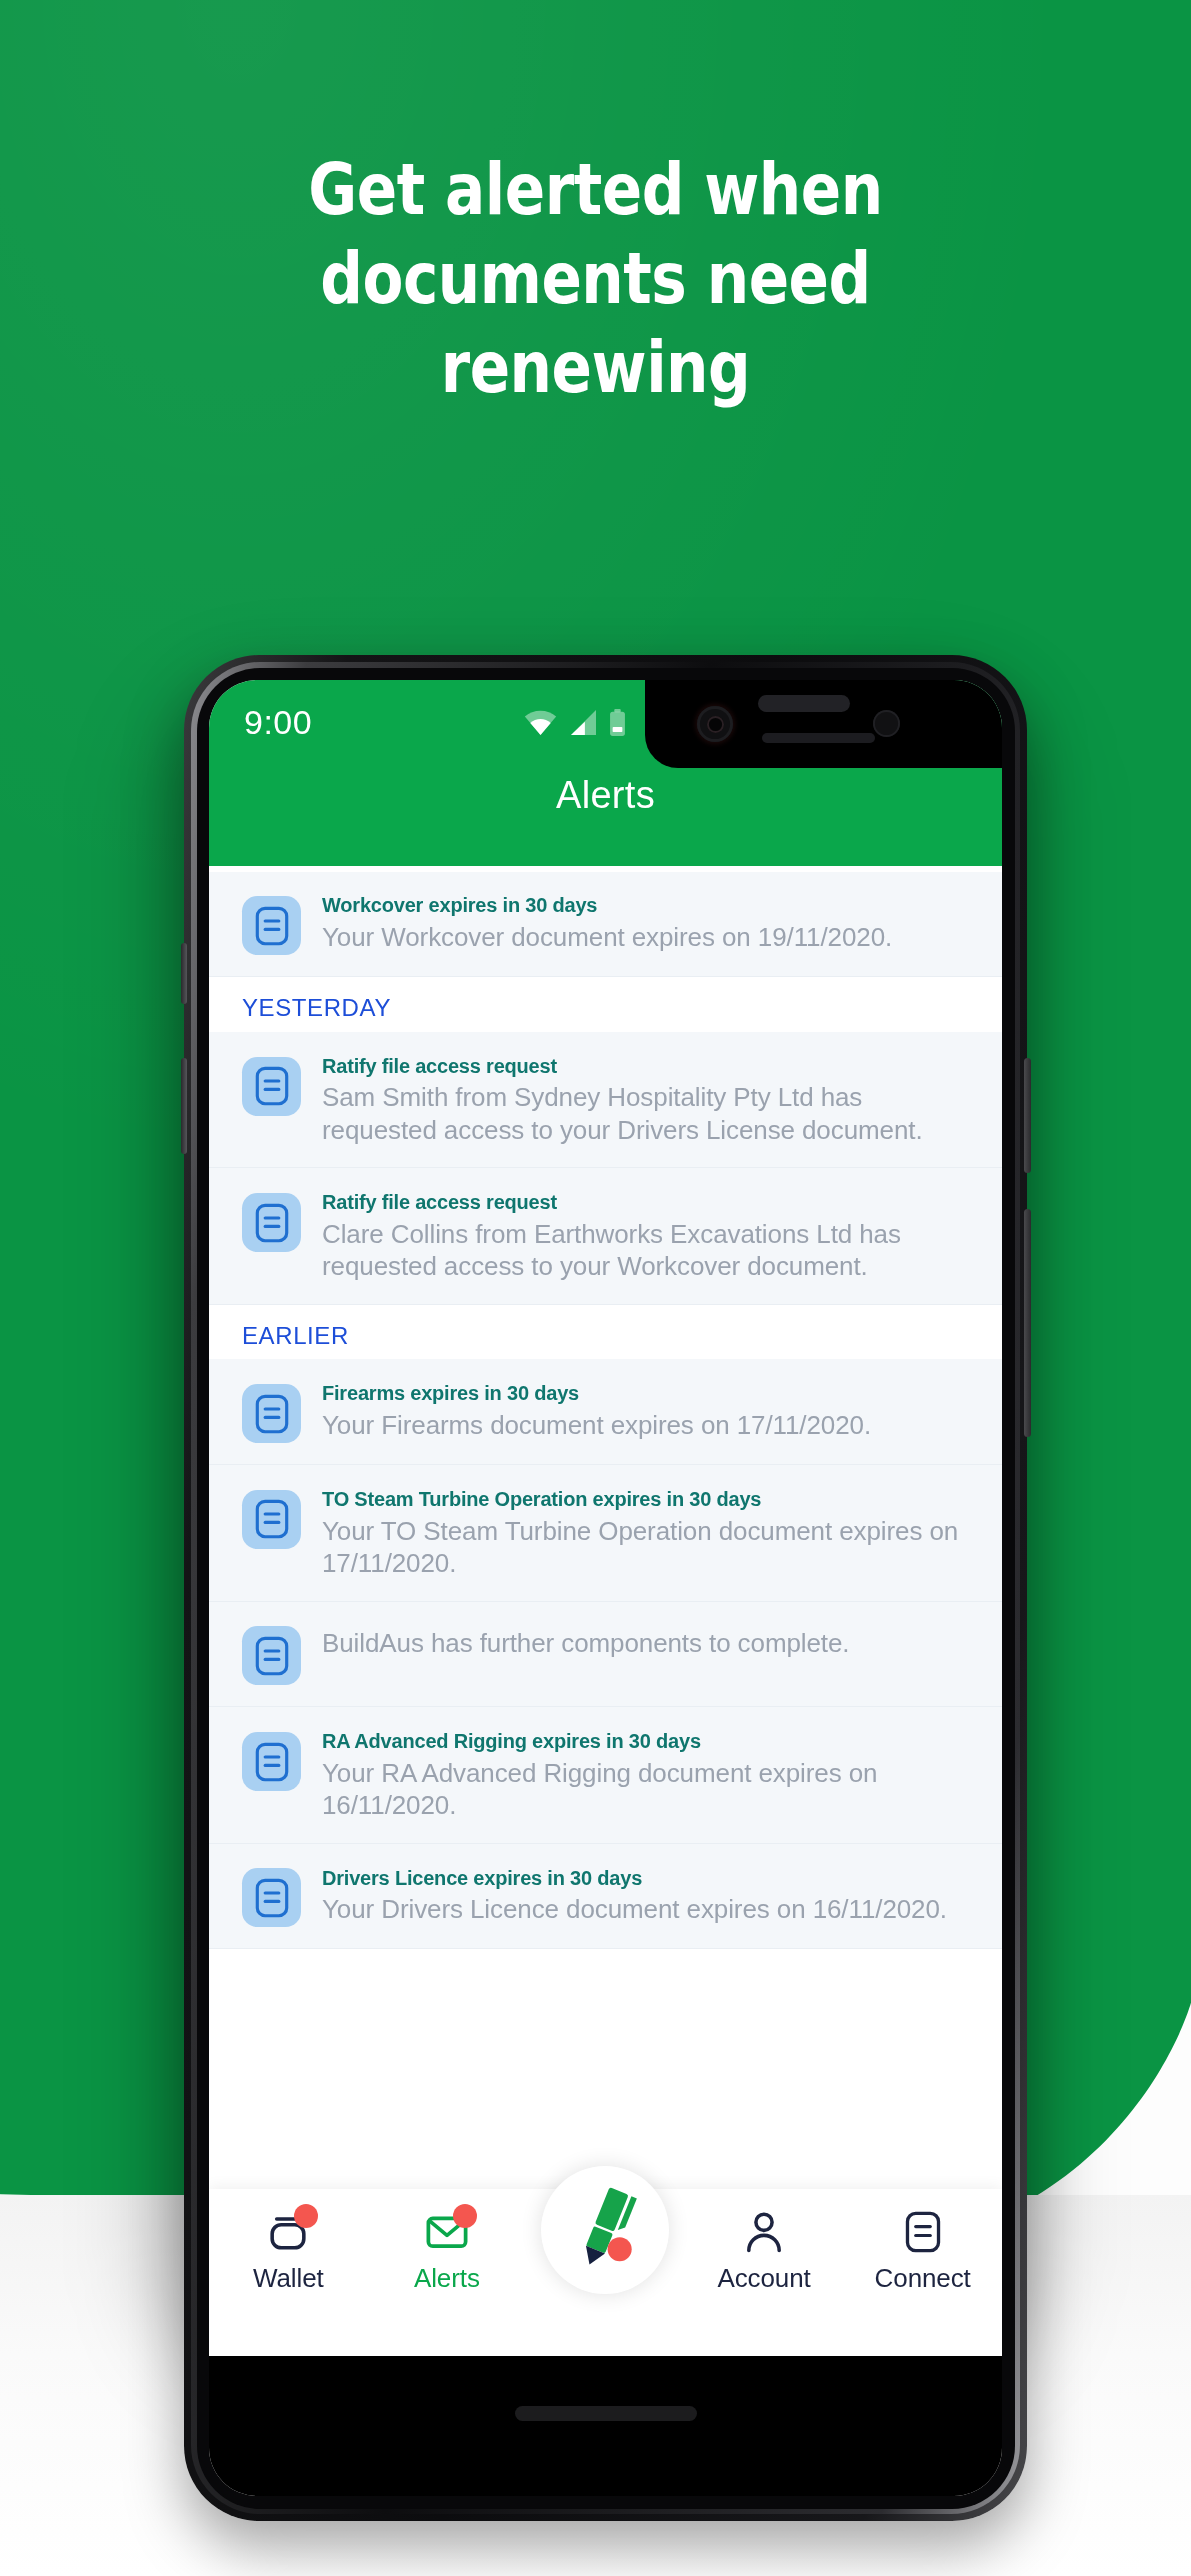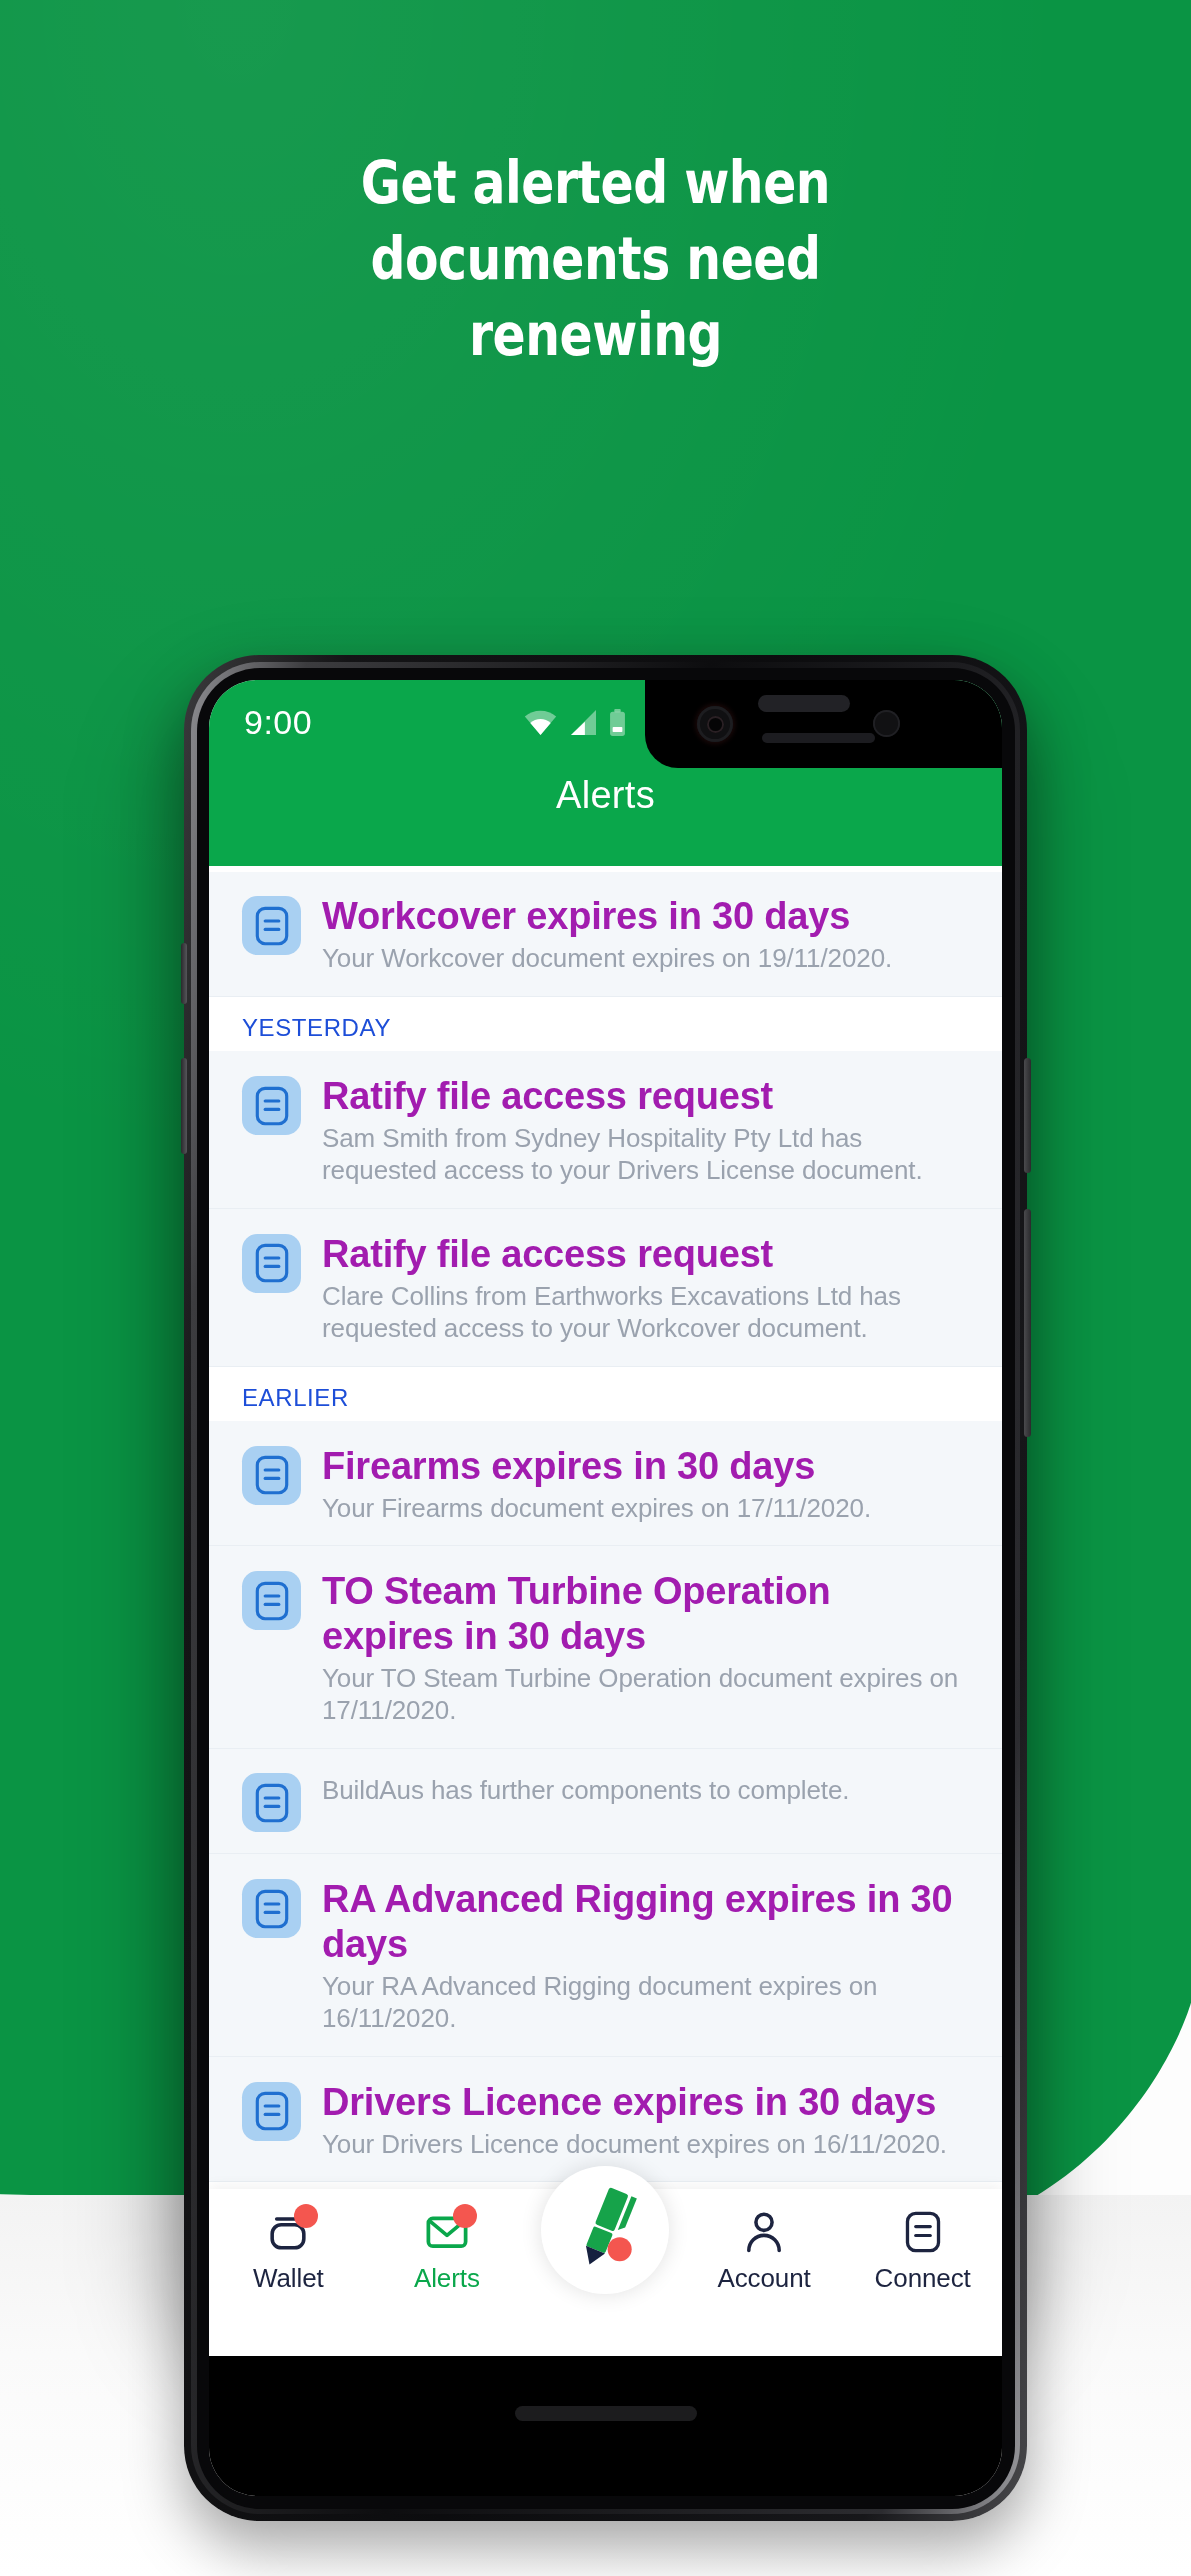--- a/index.html
+++ b/index.html
@@ -54,21 +54,21 @@
   
   .headline {
     position: absolute;
     left: 0;
     top: 153px;
     width: 1191px;
     text-align: center;
     color: #ffffff;
     font-family: "DejaVu Sans Condensed", "Liberation Sans Narrow", "Liberation Sans", sans-serif;
     font-weight: 700;
-    font-size: 59px;
+    font-size: 72px;
     line-height: 1.0;
     letter-spacing: -0.5px;
     padding: 0 67px;
     box-sizing: border-box;
   }
   .headline .hl-line { display:block; margin-bottom: 17px; transform: scaleX(0.92); }
 
   
   .phone-shadow {
     position: absolute;
@@ -275,22 +275,22 @@
     width: 59px; height: 59px;
     border-radius: 15.3px;
     background: #a9d0f2;
     display: flex;
     align-items: center;
     justify-content: center;
     margin-top: 3.8px;
   }
   .alert-text { flex: 1 1 auto; min-width: 0; padding-top: 1.9px; }
   .alert-title {
-    color: #a21caf;
-    font-size: 38px;
+    color: #0f766e;
+    font-size: 20px;
     font-weight: 700;
     line-height: 1.18;
     letter-spacing: -0.2px;
   }
   .alert-sub {
     color: #9aa2ae;
     font-size: 26px;
     line-height: 1.25;
     margin-top: 2.9px;
     letter-spacing: -0.1px;

